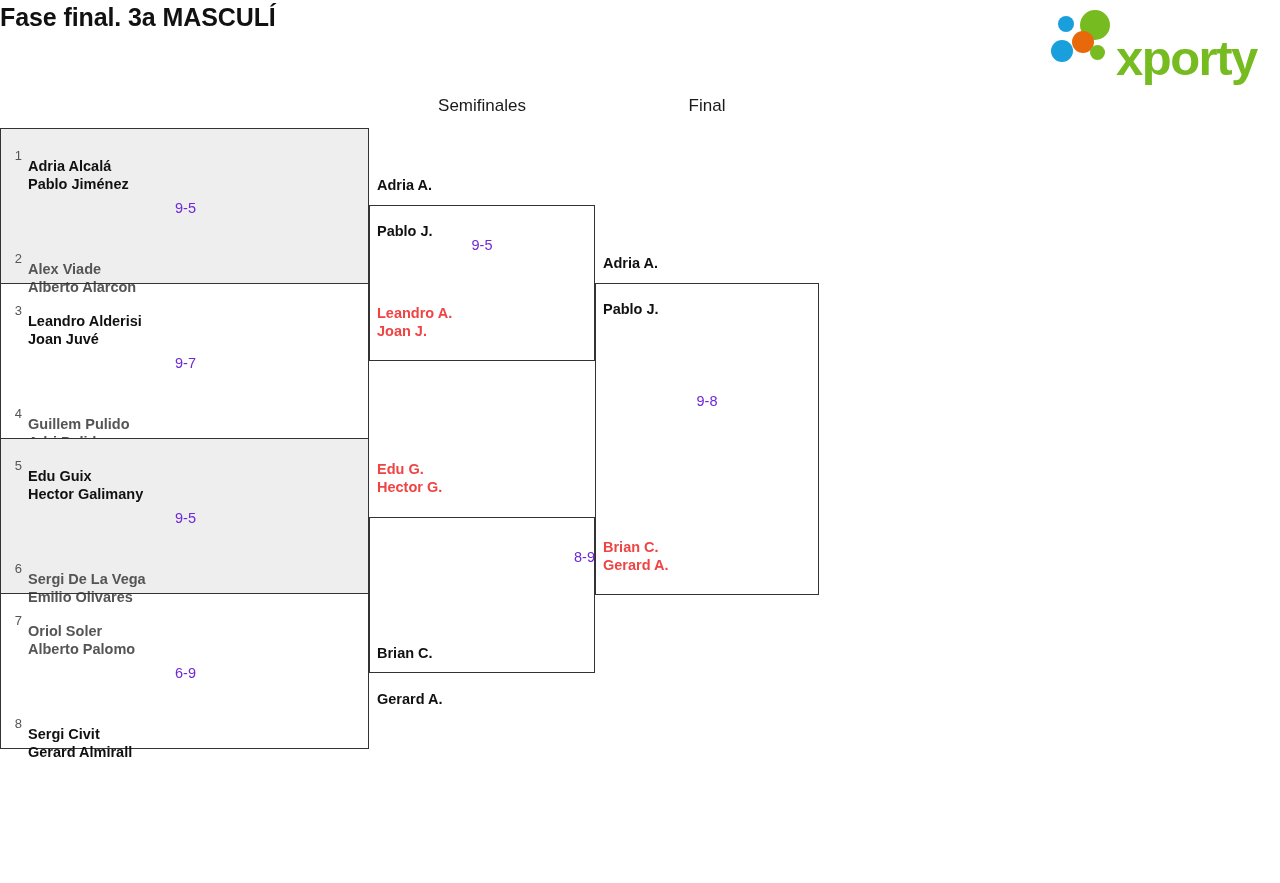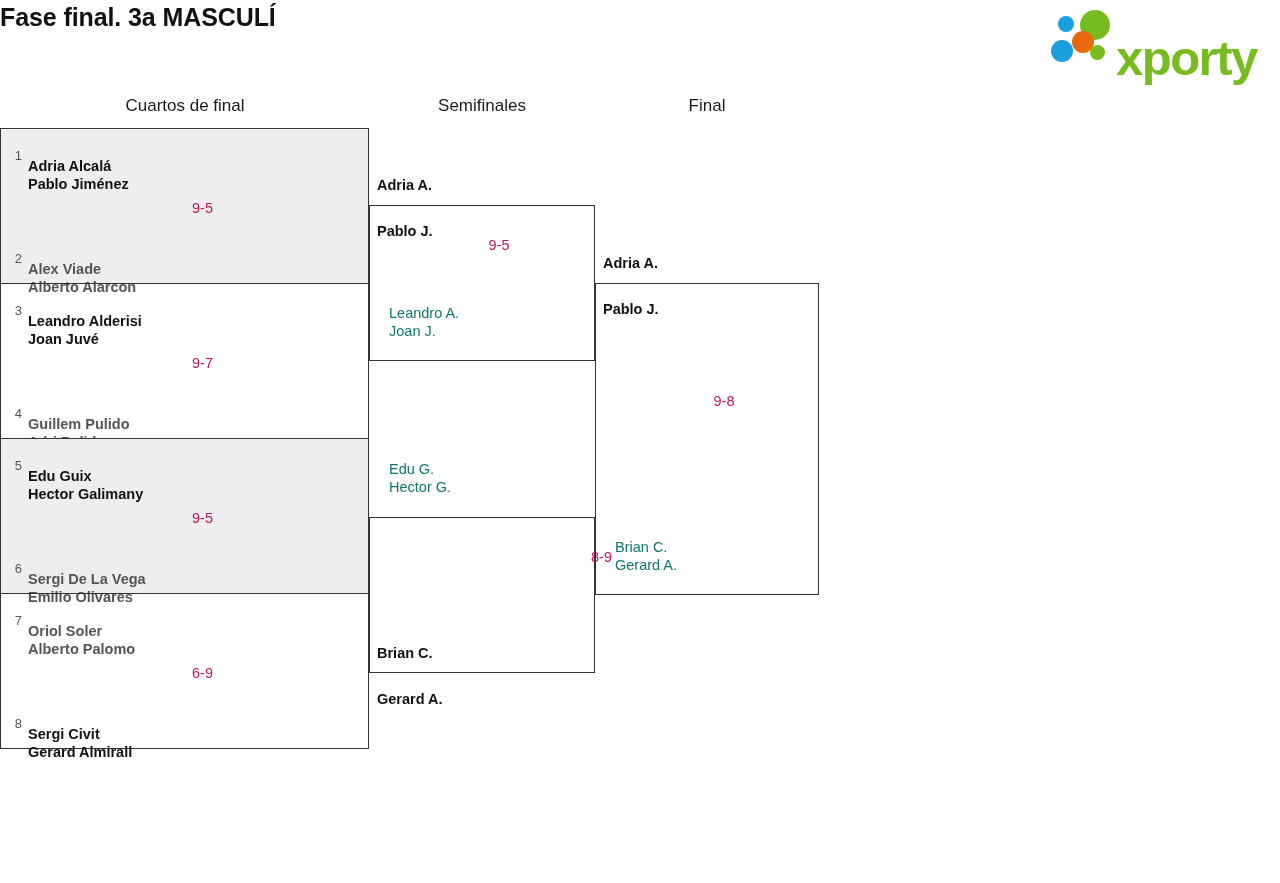--- a/index.html
+++ b/index.html
@@ -134,24 +134,23 @@
   }
   .names .nm { display: block; white-space: nowrap; }
   .winner .nm { font-weight: bold; color: #111111; }
   .loser  .nm { font-weight: bold; color: #555555; }
 
   
   .score {
     position: absolute;
     font-size: 14.5px;
     line-height: 18px;
-    color: #be185d;
+    color: #6d28d9;
     text-align: center;
     white-space: nowrap;
-    margin-left: 17px;
   }
   .qf-score { left: 0; width: 369px; top: 70px; }
 
   
   .connector {
     position: absolute;
     border: 1px solid #333333;
     box-sizing: border-box;
     background: transparent;
   }
@@ -160,21 +159,21 @@
   .f-box    { left: 595px; top: 155px; width: 224px; height: 312px; }
 
   
   .adv {
     position: absolute;
     font-size: 14.5px;
     line-height: 18px;
   }
   .adv .nm { display: block; white-space: nowrap; }
   .adv.winner .nm { font-weight: bold; color: #111111; margin-top: 28px; }
-  .adv.loser  .nm { font-weight: normal; color: #0f766e; margin-left: 12px; }
+  .adv.loser  .nm { font-weight: bold; color: #ef4444; }
 
   .sf1-top    { left: 377px; top: 20px;  }
   .sf1-bottom { left: 377px; top: 176px; }
   .sf2-top    { left: 377px; top: 332px; }
   .sf2-bottom { left: 377px; top: 488px; }
   .f-top      { left: 603px; top: 98px;  }
   .f-bottom   { left: 603px; top: 410px; }
 
   .sf-score-1 { left: 369px; width: 226px; top: 108px; }
   .sf-score-2 { left: 369px; width: 226px; top: 420px; text-align: right; }
@@ -196,21 +195,20 @@
       <span class="dot dot-3" style="background: rgb(232, 105, 11);"></span>
       <span class="dot dot-4" style="background: rgb(25, 160, 220);"></span>
       <span class="dot dot-5" style="background: rgb(118, 188, 33);"></span>
     </div>
     <div class="logo-word" style="color: rgb(118, 188, 33);">xporty</div>
   </div>
 
 </div>
 
 <div class="round-headers">
-  <div class="round-header rh-qf">Cuartos de final</div>
   <div class="round-header rh-sf">Semifinales</div>
   <div class="round-header rh-f">Final</div>
 </div>
 
 <div class="bracket">
 
   <div class="qf-match qf-1 shaded" style="background: rgb(238, 238, 238);">
     <div class="team team-top">
       <span class="seed">1</span>
       <span class="names winner">

